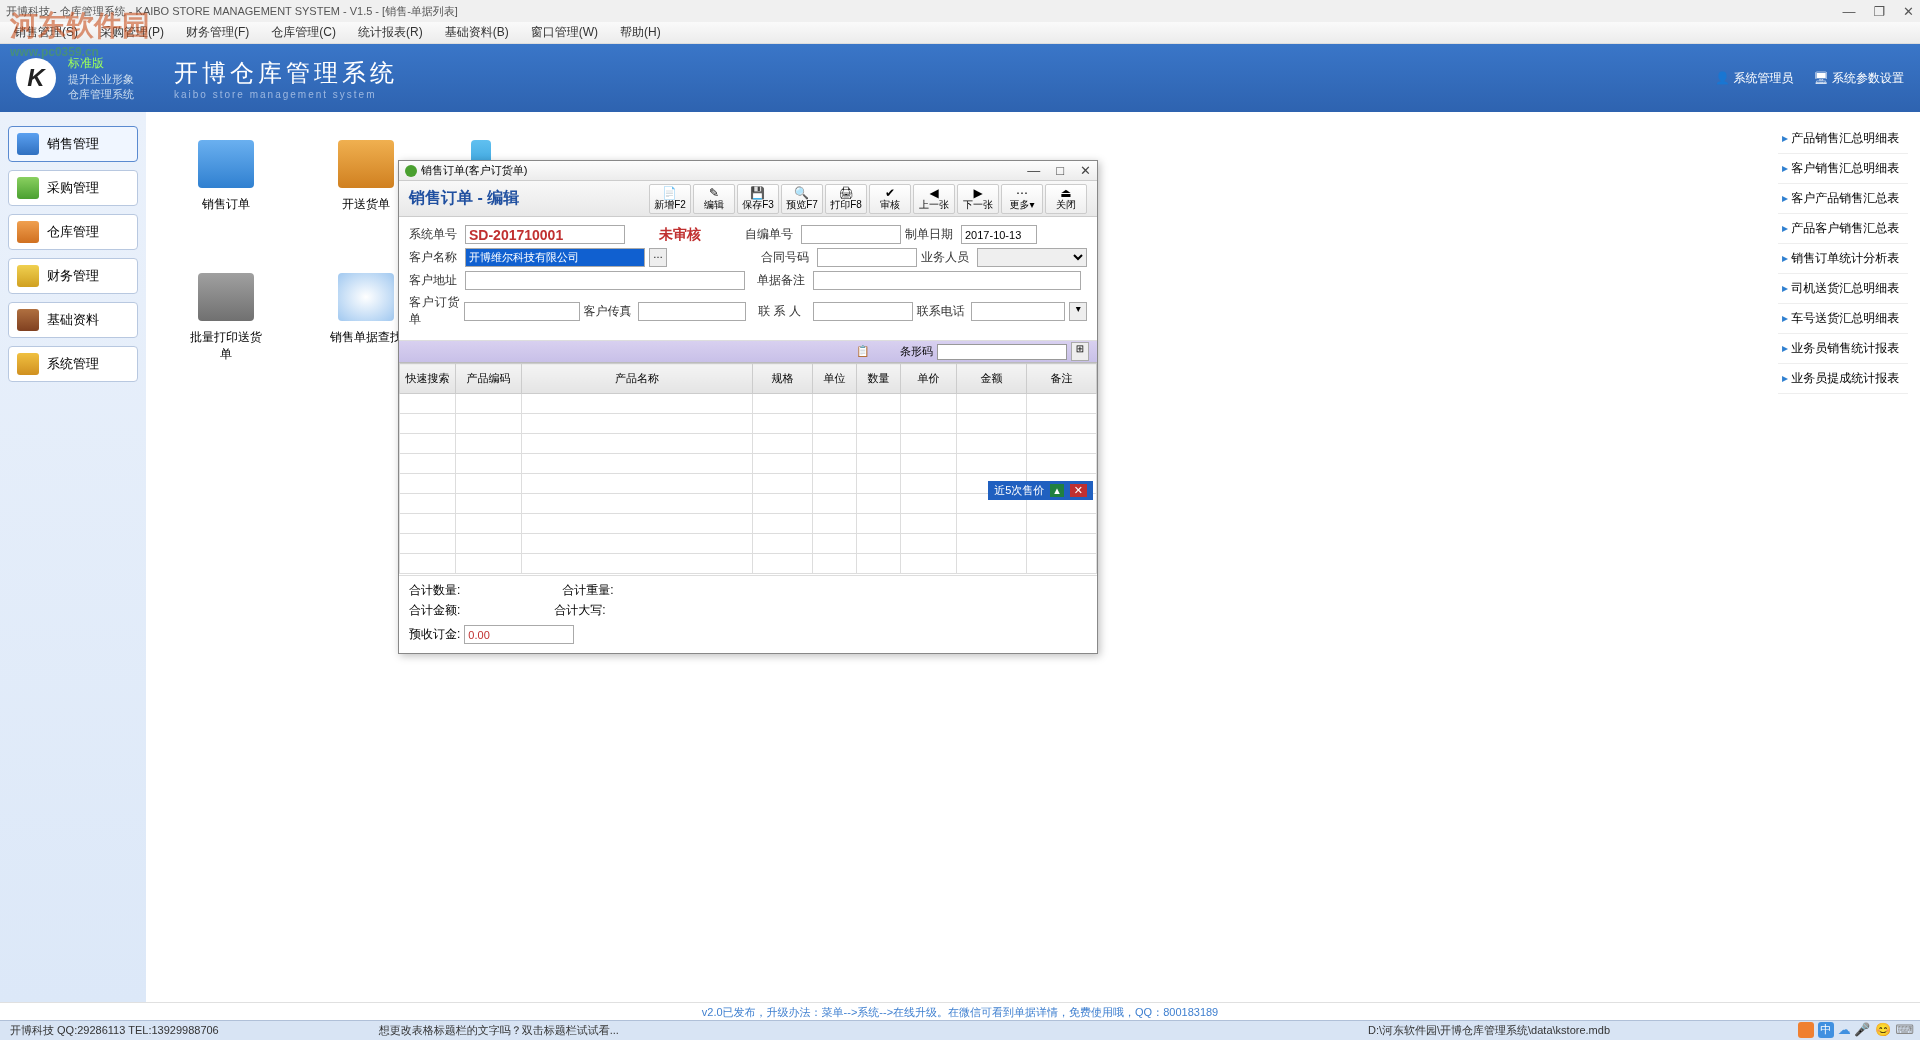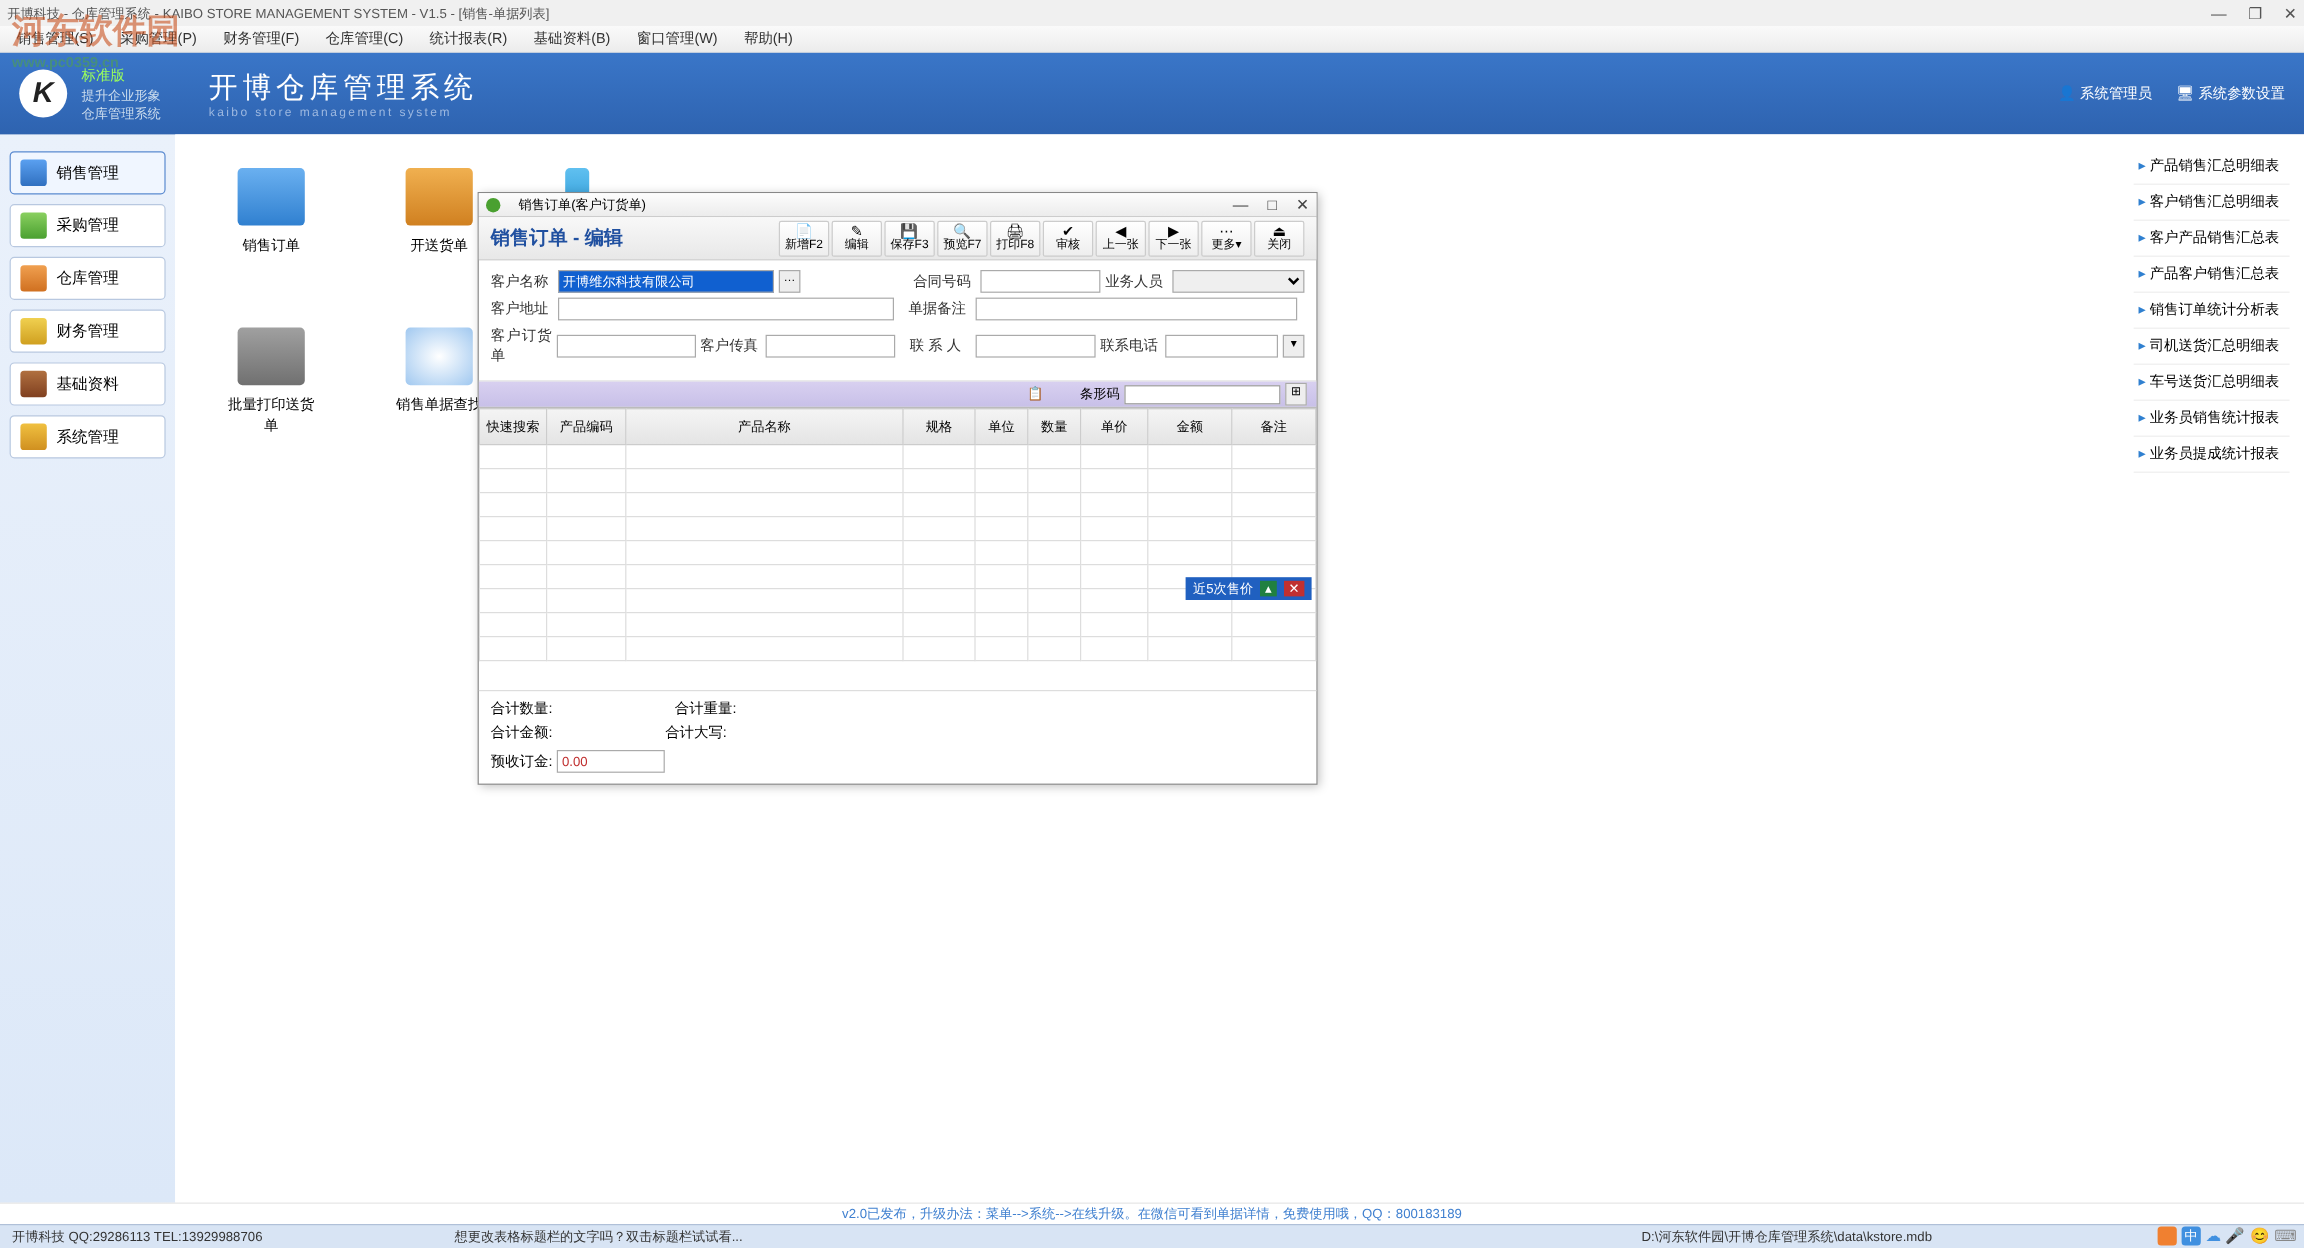--- a/index.html
+++ b/index.html
@@ -45,21 +45,21 @@
 .bigicon .img { width: 56px; height: 48px; margin: 0 auto 8px; border-radius: 4px; }
 .bi1{background:linear-gradient(#6ab0f0,#3080d0);} .bi2{background:linear-gradient(#f0b050,#d08020);} .bi3{background:linear-gradient(#60c0f0,#2090d0);} .bi4{background:linear-gradient(#a0a0a0,#707070); position:relative;} .bi5{background:radial-gradient(#fff,#a0c8f0);}
 
 
 .rlinks { position: absolute; right: 12px; top: 12px; width: 130px; font-size: 12px; }
 .rlinks div { padding: 6px 4px; border-bottom: 1px solid #eee; cursor: pointer; }
 .rlinks div::before { content:"▸ "; color:#3080d0; }
 
 
 .dialog { position: absolute; left: 398px; top: 160px; width: 700px; height: 494px; background: #fff; border: 1px solid #888; box-shadow: 2px 2px 8px rgba(0,0,0,0.25); display: flex; flex-direction: column; z-index: 100; }
-.dlg-title { height: 20px; background: linear-gradient(#fdfdfd,#ececec); display: flex; align-items: center; padding: 0 6px; font-size: 11px; border-bottom: 1px solid #ccc; gap: 11px; }
+.dlg-title { height: 20px; background: linear-gradient(#fdfdfd,#ececec); display: flex; align-items: center; padding: 0 6px; font-size: 11px; border-bottom: 1px solid #ccc; }
 .dlg-title .tico { width:12px;height:12px;background:#4aa030;border-radius:50%;margin-right:4px; }
 .dlg-title .wbtns { margin-left: auto; display:flex; gap:16px; font-size:13px; color:#444; }
 .dlg-title .wbtns span{cursor:pointer;}
 .dlg-tb { height: 36px; background: linear-gradient(#f8f8f8,#e8e8e8); border-bottom: 1px solid #ccc; display: flex; align-items: center; padding: 0 10px; }
 .dlg-tb .hd { font-size: 16px; color: #2050a0; font-weight: bold; }
 .dlg-tb .tbtns { margin-left: auto; display: flex; }
 .tbtn { width: 42px; height: 30px; border: 1px solid #ccc; border-radius: 2px; margin-left: 2px; background: linear-gradient(#fff,#eee); font-size: 10px; text-align: center; padding-top: 2px; cursor: pointer; line-height: 1.1; }
 .tbtn .ti{display:block;font-size:12px;height:12px;}
 
 .dlg-form { padding: 8px 10px; font-size: 12px; border-bottom: 1px solid #ddd; }
@@ -209,20 +209,29 @@
       <div class="tbtn"><span class="ti">🔍</span><span>预览F7</span></div>
       <div class="tbtn"><span class="ti">🖨</span><span>打印F8</span></div>
       <div class="tbtn"><span class="ti">✔</span><span>审核</span></div>
       <div class="tbtn"><span class="ti">◀</span><span>上一张</span></div>
       <div class="tbtn"><span class="ti">▶</span><span>下一张</span></div>
       <div class="tbtn"><span class="ti">⋯</span><span>更多▾</span></div>
       <div class="tbtn"><span class="ti">⏏</span><span>关闭</span></div>
     </div>
   </div>
   <div class="dlg-form">
+    <div class="frow">
+      <span class="flabel">系统单号</span>
+      <input class="finput red" style="width: 160px;" value="SD-201710001">
+      <span class="red" style="margin-left:30px">未审核</span>
+      <span class="flabel" style="margin-left:40px">自编单号</span>
+      <input class="finput" style="width: 100px;">
+      <span class="flabel">制单日期</span>
+      <input class="finput" style="width: 76px;" value="2017-10-13">
+    </div>
     <div class="frow">
       <span class="flabel">客户名称</span>
       <input class="finput blue-sel" style="width: 180px;" value="开博维尔科技有限公司">
       <span class="lookup">…</span>
       <span class="flabel" style="margin-left:90px">合同号码</span>
       <input class="finput" style="width: 100px;">
       <span class="flabel">业务人员</span>
       <select class="finput" style="width:110px"></select>
     </div>
     <div class="frow">
@@ -374,21 +383,21 @@
     <div class="frow">
         <span>合计数量:</span>
         <span style="margin-left:98px">合计重量:</span>
       </div>
     <div class="frow">
         <span>合计金额:</span>
         <span style="margin-left:90px">合计大写:</span>
       </div>
     <div class="frow" style="margin-top:6px">
         <span>预收订金:</span>
-        <input class="finput" style="width: 90px; color: rgb(192, 48, 48);" value="0.00">
+        <input class="finput" style="width: 110px; color: rgb(192, 48, 48);" value="0.00">
       </div>
   </div>
 </div>
 
 <div class="notice"><span>v2.0已发布，升级办法：菜单--&gt;系统--&gt;在线升级。在微信可看到单据详情，免费使用哦，QQ：800183189</span></div>
 
 <div class="status">
   <span>开博科技 QQ:29286113 TEL:13929988706</span>
   <span class="s2">想更改表格标题栏的文字吗？双击标题栏试试看...</span>
   <span class="s3">D:\河东软件园\开博仓库管理系统\data\kstore.mdb</span>

